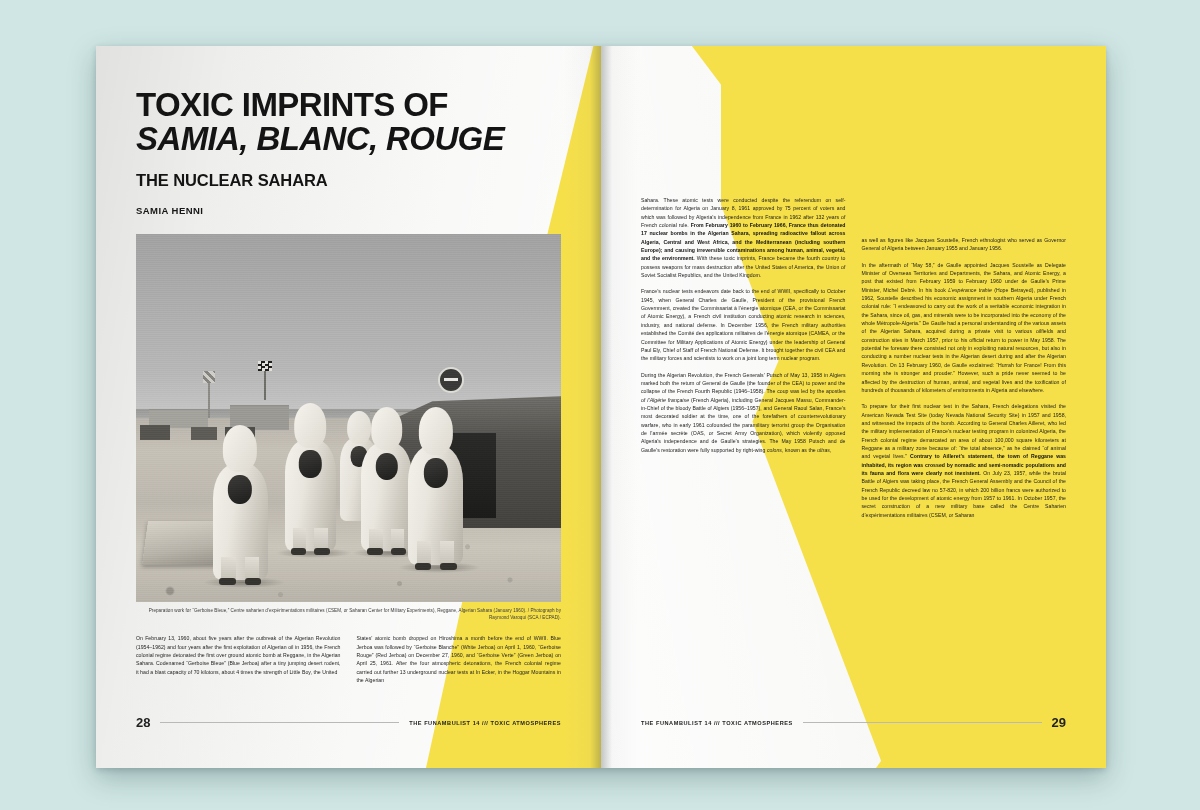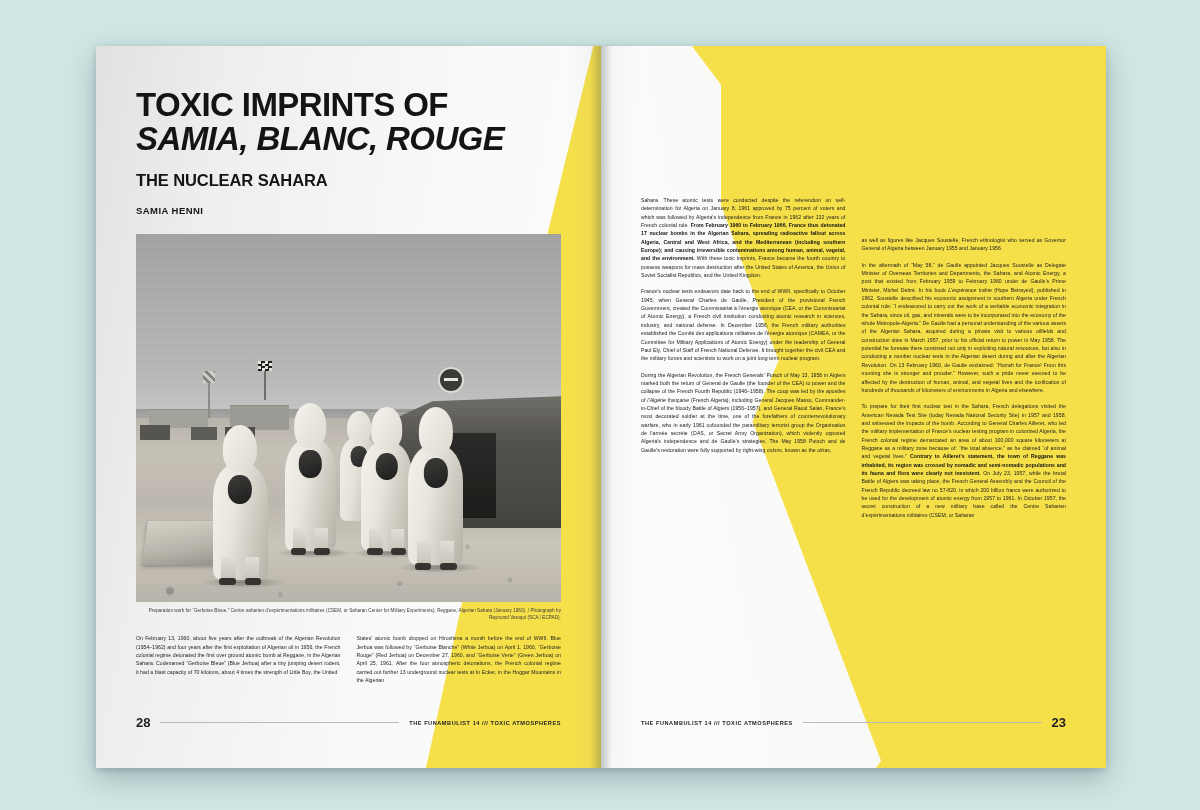--- a/index.html
+++ b/index.html
@@ -313,19 +313,19 @@
               <p class="rbody"><span>as well as figures like Jacques Soustelle, French ethnologist who served as Governor General of Algeria between January 1955 and January 1956.</span></p>
               <p class="rbody"><span>In the aftermath of “May 58,” de Gaulle appointed Jacques Soustelle as Delegate Minister of Overseas Territories and Departments, the Sahara, and Atomic Energy, a post that existed from February 1959 to February 1960 under de Gaulle’s Prime Minister, Michel Debré. In his book </span><i>L’espérance trahie</i><span> (Hope Betrayed), published in 1962, Soustelle described his economic assignment in southern Algeria under French colonial rule: “I endeavored to carry out the work of a veritable economic integration in the Sahara, since oil, gas, and minerals were to be incorporated into the economy of the whole Métropole-Algeria.” De Gaulle had a personal understanding of the various assets of the Algerian Sahara, acquired during a private visit to various oilfields and construction sites in March 1957, prior to his official return to power in May 1958. The potential he foresaw there consisted not only in exploiting natural resources, but also in conducting a number nuclear tests in the Algerian desert during and after the Algerian Revolution. On 13 February 1960, de Gaulle exclaimed: “Hurrah for France! From this morning she is stronger and prouder.” However, such a pride never seemed to be affected by the destruction of human, animal, and vegetal lives and the toxification of hundreds of thousands of kilometers of environments in Algeria and elsewhere.</span></p>
               <p class="rbody"><span>To prepare for their first nuclear test in the Sahara, French delegations visited the American Nevada Test Site (today Nevada National Security Site) in 1957 and 1958, and witnessed the impacts of the bomb. According to General Charles Ailleret, who led the military implementation of France’s nuclear testing program in colonized Algeria, the French colonial regime demarcated an area of about 100,000 square kilometers at Reggane as a military zone because of: “the total absence,” as he claimed “of animal and vegetal lives.” </span><b>Contrary to Ailleret’s statement, the town of Reggane was inhabited, its region was crossed by nomadic and semi-nomadic populations and its fauna and flora were clearly not inexistent.</b><span> On July 23, 1957, while the brutal Battle of Algiers was taking place, the French General Assembly and the Council of the French Republic decreed law no 57-820, in which 200 billion francs were authorized to be used for the development of atomic energy from 1957 to 1961. In October 1957, the secret construction of a new military base called the Centre Saharien d’expérimentations militaires (CSEM, or Saharan</span></p>
             </div>
         </div>
       </div>
 
       <div class="footer">
         <span>THE FUNAMBULIST 14 /// TOXIC ATMOSPHERES</span>
         <span class="rule"></span>
-        <span class="pg">23</span>
+        <span class="pg">29</span>
       </div>
     </div>
 
     <div class="gutter"></div>
   </div>
 </div>
 
 </body></html>

